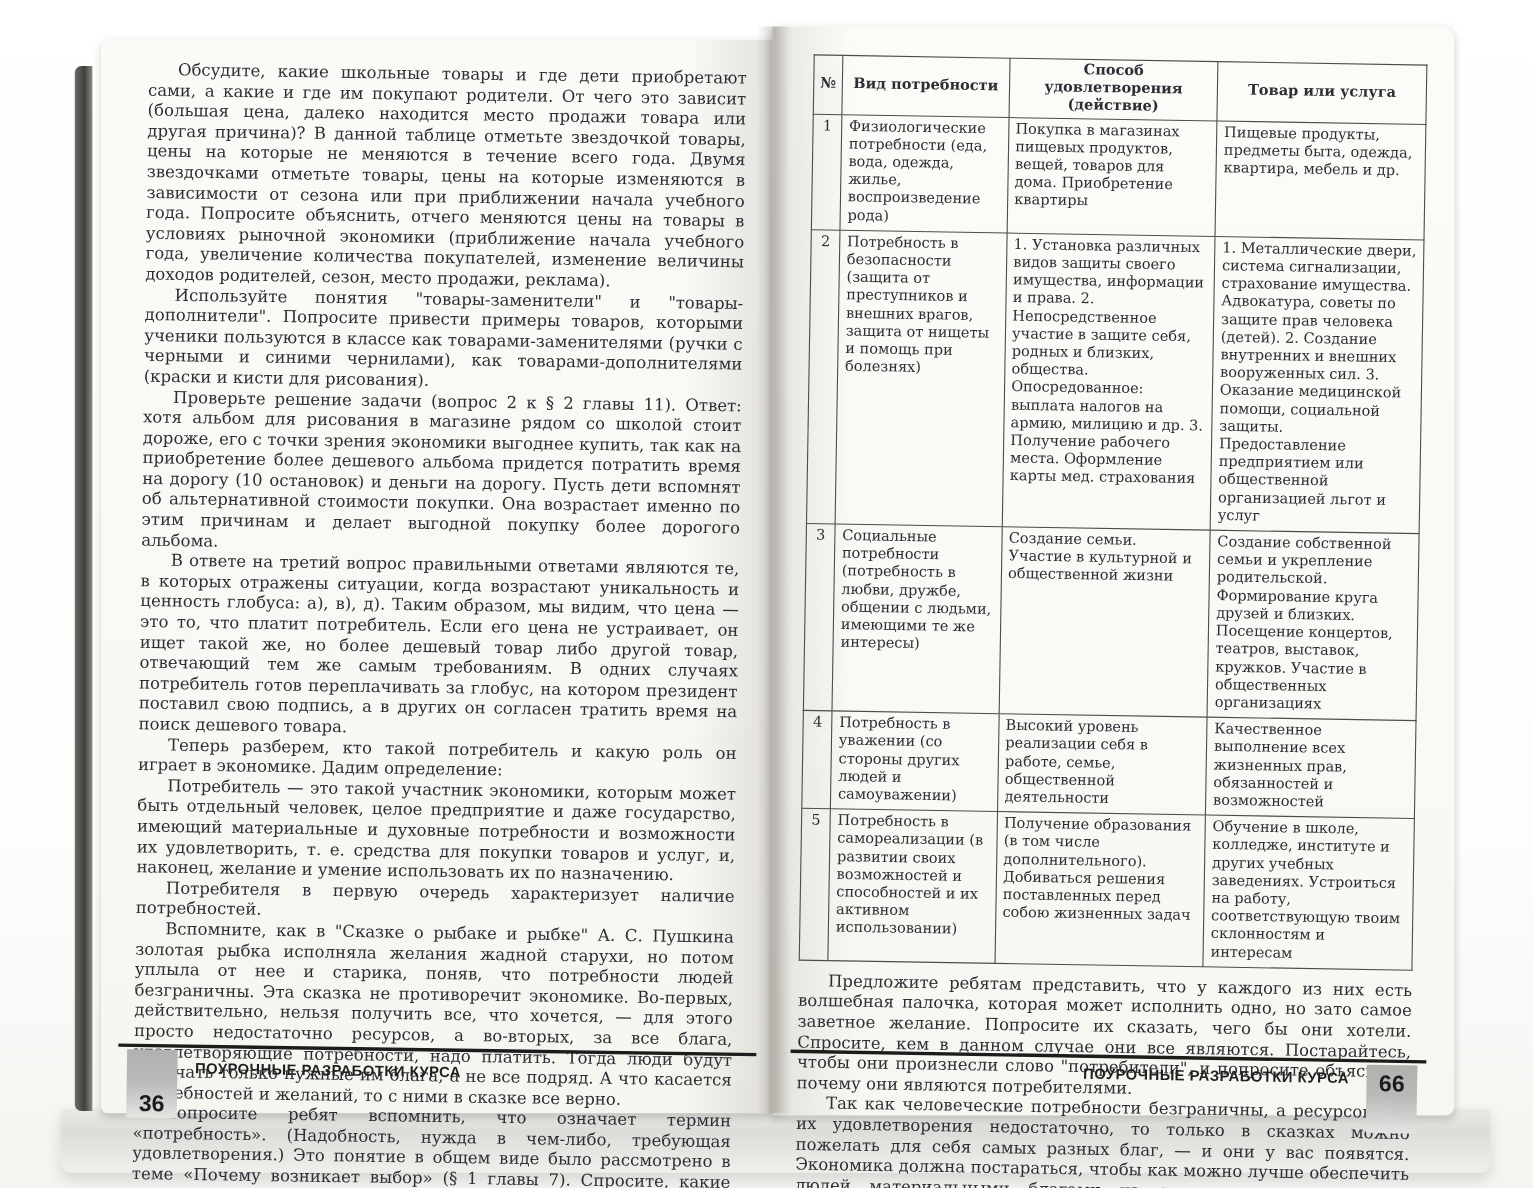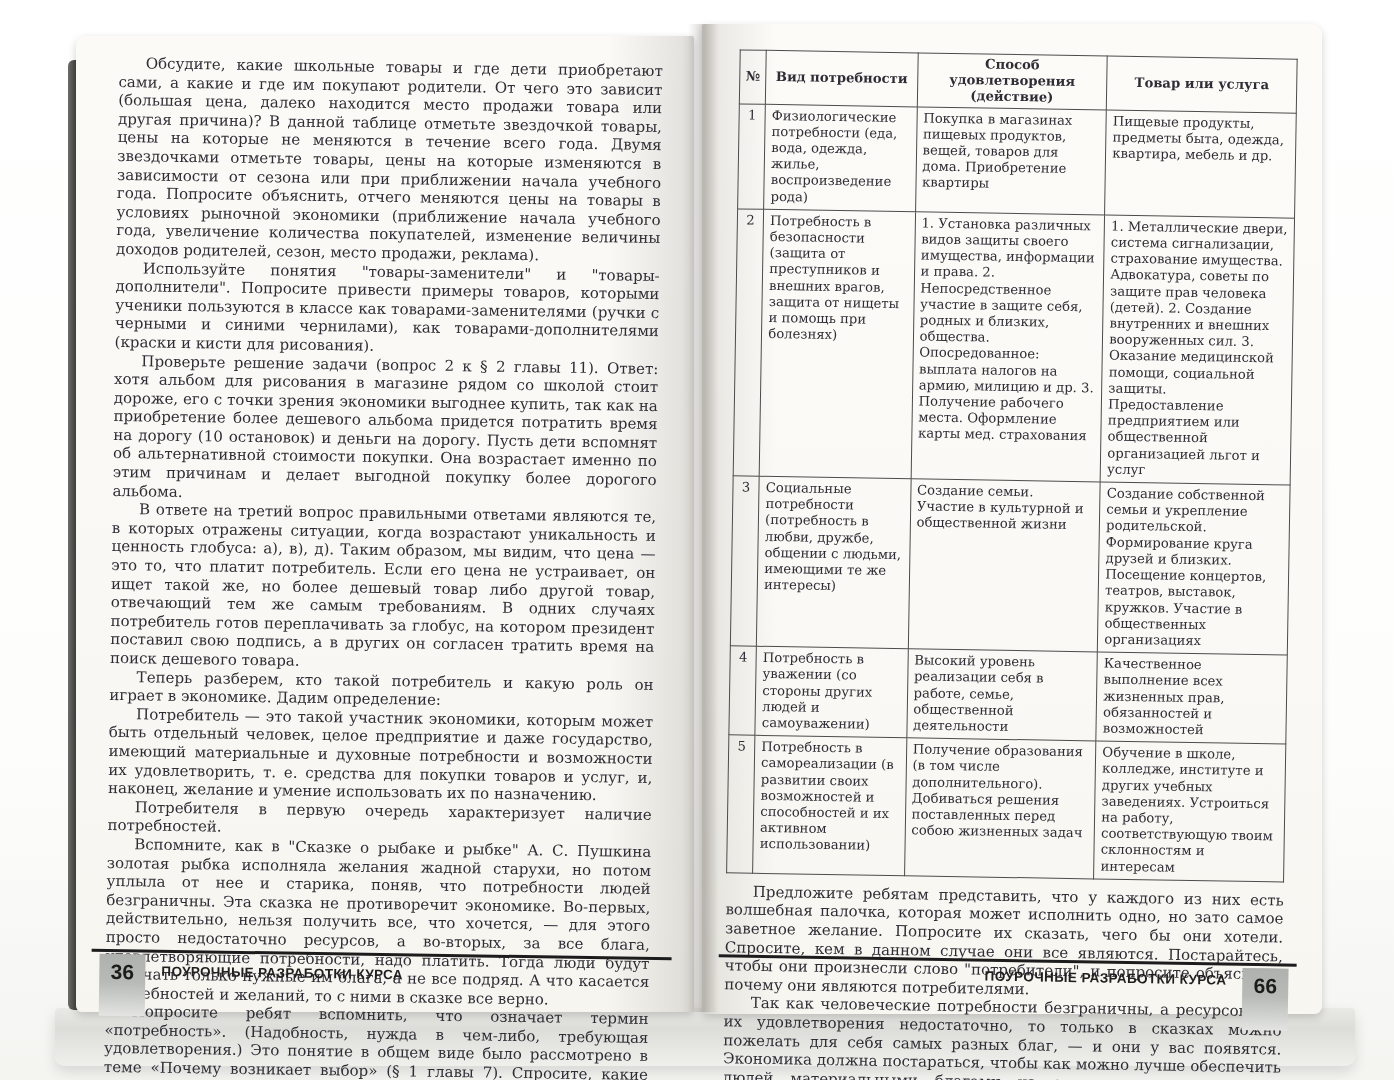--- a/index.html
+++ b/index.html
@@ -22,21 +22,21 @@
     position:absolute;left:68px;top:60px;width:16px;height:950px;
     background:linear-gradient(90deg,#6c6c68,#3f3f3c 55%,#8b8b86);
     border-radius:6px 0 0 6px;
   }
   .page{
     position:absolute;
     background:#faf9f5;
     box-shadow:0 3px 8px rgba(0,0,0,.18);
   }
   .page.left{
-    left:76px;top:36px;width:618px;height:976px;
+    left:92px;top:36px;width:618px;height:976px;
     border-radius:10px 2px 2px 6px;
     background:
       linear-gradient(90deg,rgba(0,0,0,0) 86%,rgba(90,85,75,.14) 98%,rgba(60,55,48,.22) 100%),
       linear-gradient(180deg,#fbfaf7 0%,#f9f8f4 60%,#f6f5f0 100%);
   }
   .page.right{
     left:702px;top:24px;width:620px;height:990px;
     border-radius:2px 12px 8px 2px;
     background:
       linear-gradient(90deg,rgba(60,55,48,.20) 0%,rgba(90,85,75,.10) 3%,rgba(0,0,0,0) 12%),
@@ -77,21 +77,21 @@
   .footer-rule{position:absolute;height:3px;background:#1c1c1c;}
   .left .footer-rule{left:22px;right:16px;bottom:56px;}
   .right .footer-rule{left:24px;right:18px;bottom:52px;}
   .pagenum-box{
     position:absolute;width:46px;height:62px;
     display:flex;justify-content:center;align-items:flex-start;
     font-family:"Liberation Sans", sans-serif;font-weight:bold;
     font-size:21px;color:#1c1c1c;padding-top:6px;box-sizing:border-box;
     background:linear-gradient(180deg,#aeb1ad 0%,#b7bab6 45%,#cfd1ce 75%,#e4e5e3 100%);
   }
-  .left .pagenum-box{left:30px;bottom:-8px;}
+  .left .pagenum-box{left:30px;bottom:-8px;align-items:flex-end;}
   .right .pagenum-box{right:26px;bottom:-12px;}
   .running-title{
     position:absolute;
     font-family:"Liberation Sans", sans-serif;font-weight:bold;
     font-size:13.5px;letter-spacing:.4px;color:#1f1f1f;bottom:30px;
   }
   .left .running-title{left:92px;}
   .right .running-title{right:88px;}
 
   

